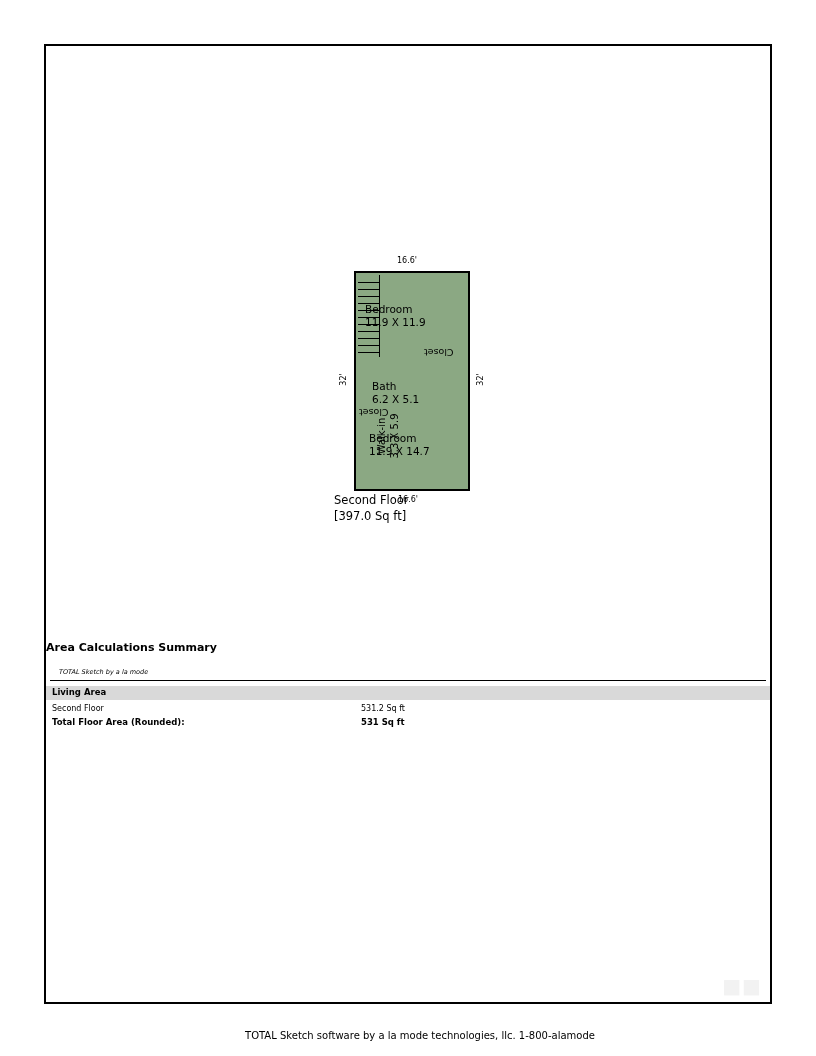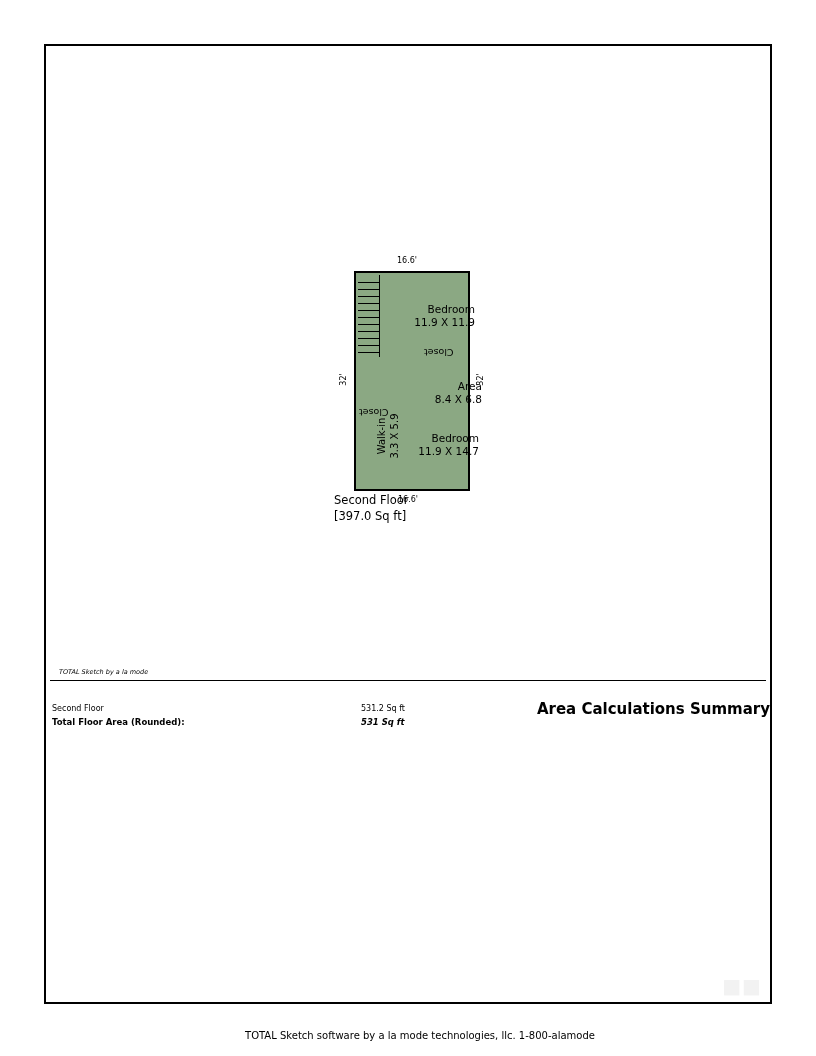--- a/index.html
+++ b/index.html
@@ -84,21 +84,21 @@
   }
   .dim-right {
     left: 428px;
     top: 300px;
     transform: rotate(-90deg);
     transform-origin: center center;
   }
   
   .room {
     position: absolute;
-    text-align: right;
+    text-align: left;
     font-size: 10.5px;
     line-height: 13px;
     white-space: nowrap;
     color: #000000;
   }
   .room-bed1 {
     left: 319px;
     top: 228px;
     width: 110px;
   }
@@ -153,24 +153,24 @@
     position: absolute;
     left: 13px;
     top: 622px;
     font-size: 6.5px;
     color: #000000;
     font-style: italic;
   }
   .summary-title {
     position: absolute;
     left: 0;
-    top: 654px;
+    top: 595px;
     width: 100%;
-    text-align: right;
-    font-size: 15px;
+    text-align: left;
+    font-size: 11px;
     font-weight: bold;
     color: #000000;
   }
   .rule {
     position: absolute;
     left: 4px;
     top: 634px;
     width: 716px;
     height: 1px;
     background: #000000;
@@ -203,21 +203,21 @@
     left: 6px;
     top: 0;
   }
   .calc-row .val {
     position: absolute;
     left: 315px;
     top: 0;
   }
   .row-second { top: 658px; }
   .row-total { top: 671px; font-weight: bold; font-size: 8.5px; }
-  .row-total .val { font-weight: bold; font-style: italic; }
+  .row-total .val { font-weight: bold; }
   
   .faint-mark {
     position: absolute;
     right: 8px;
     bottom: 4px;
     font-size: 20px;
     color: #f2f2f2;
     letter-spacing: 1px;
   }
   
@@ -260,22 +260,22 @@
     </div>
 
     <div class="room room-bed1">
       <div>Bedroom</div>
       <div>11.9 X 11.9</div>
     </div>
 
     <div class="closet-top">Closet</div>
 
     <div class="room room-bath">
-      <div>Area</div>
-      <div>8.4 X 6.8</div>
+      <div>Bath</div>
+      <div>6.2 X 5.1</div>
     </div>
 
     <div class="closet-bottom">Closet</div>
 
     <div class="room room-bed2">
       <div>Bedroom</div>
       <div>11.9 X 14.7</div>
     </div>
 
     <div class="walkin">
@@ -286,20 +286,23 @@
     <div class="floor-title">
       <div>Second Floor</div>
       <div>[397.0 Sq ft]</div>
     </div>
   </div>
 
   <div class="sketch-credit">TOTAL Sketch by a la mode</div>
   <div class="summary-title">Area Calculations Summary</div>
   <div class="rule"></div>
 
+  <div class="band">
+    <div class="band-label">Living Area</div>
+  </div>
 
   <div class="calc-row row-second">
     <span class="lbl">Second Floor</span>
     <span class="val">531.2 Sq ft</span>
   </div>
 
   <div class="calc-row row-total">
     <span class="lbl">Total Floor Area (Rounded):</span>
     <span class="val">531 Sq ft</span>
   </div>

